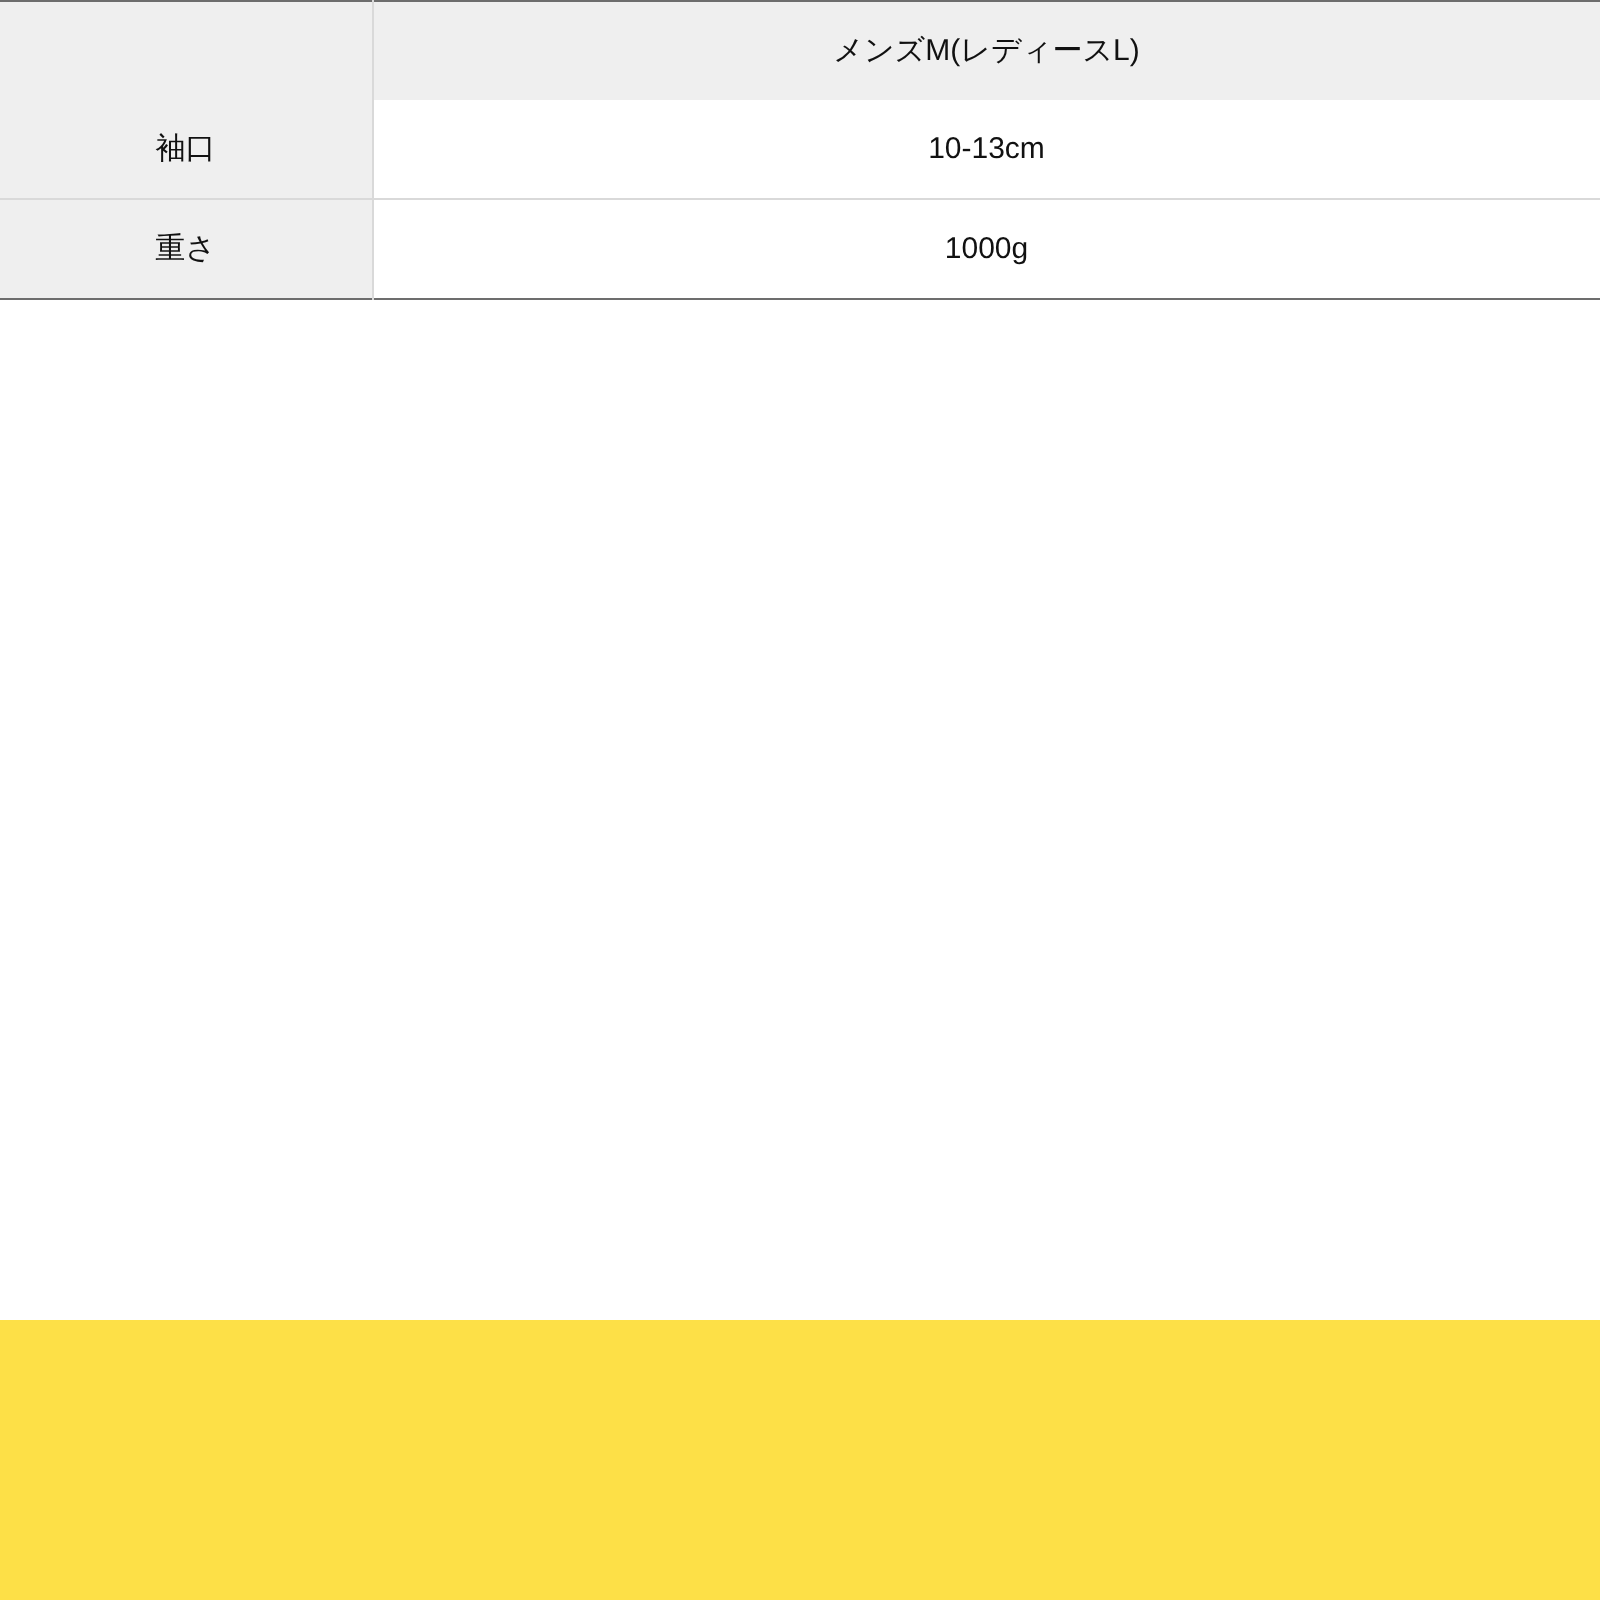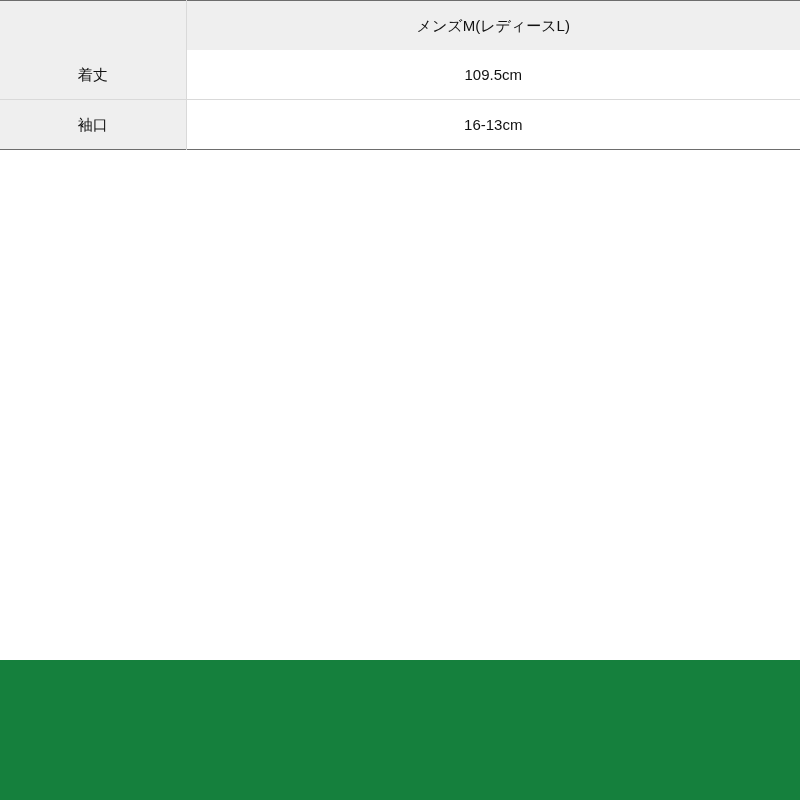--- a/index.html
+++ b/index.html
@@ -11,21 +11,21 @@
     width: 800px;
     height: 800px;
     font-family: "Liberation Sans", sans-serif;
     color: #111111;
     overflow: hidden;
   }
   .page {
     width: 800px;
     height: 800px;
     position: relative;
-    background: #15803d;
+    background: #fde047;
   }
   table.size-table {
     width: 800px;
     border-collapse: collapse;
     table-layout: fixed;
     border-top: 1px solid #6d6d6d;
     border-bottom: 1px solid #6d6d6d;
   }
   table.size-table col.label-col { width: 186px; }
   table.size-table col.value-col { width: 614px; }
@@ -87,25 +87,25 @@
       <col class="value-col">
     </colgroup>
     <thead>
       <tr class="hdr-row">
         <th class="hdr-blank"></th>
         <th class="hdr-main">メンズM(レディースL)</th>
       </tr>
     </thead>
     <tbody>
       <tr>
-        <th class="row-label">着丈</th>
-        <td class="row-value">109.5cm</td>
+        <th class="row-label">袖口</th>
+        <td class="row-value">10-13cm</td>
       </tr>
       <tr>
-        <th class="row-label">袖口</th>
-        <td class="row-value">16-13cm</td>
+        <th class="row-label">重さ</th>
+        <td class="row-value">1000g</td>
       </tr>
     </tbody>
   </table>
 
   <div class="spacer"></div>
 
 </div>
 
 </body></html>

